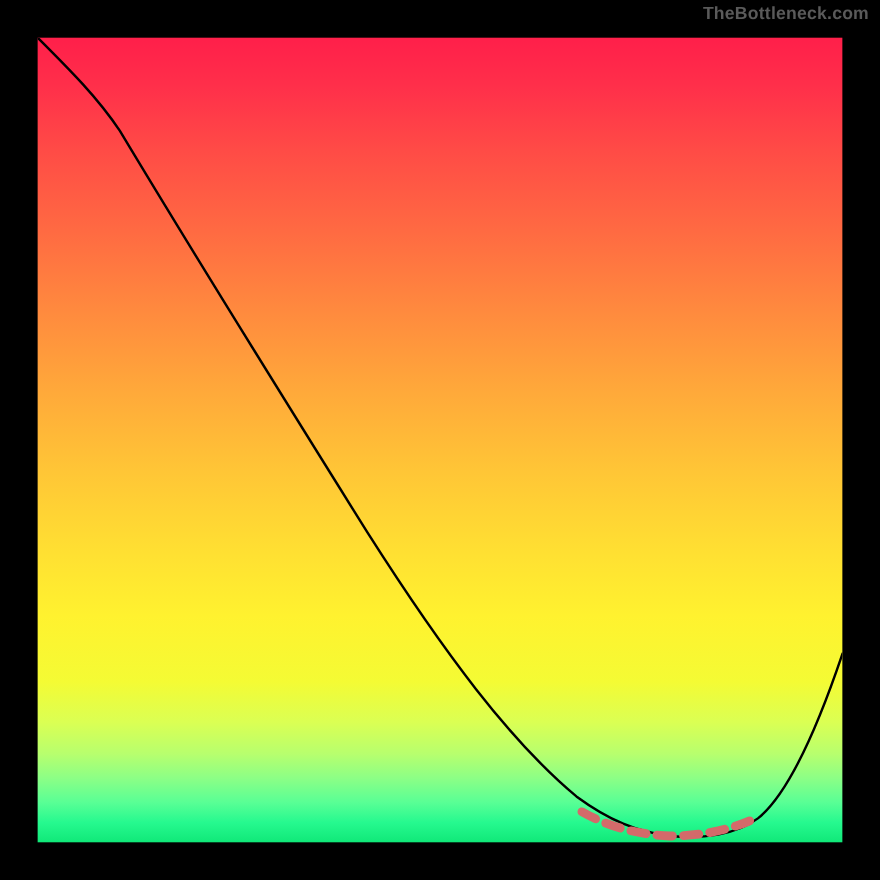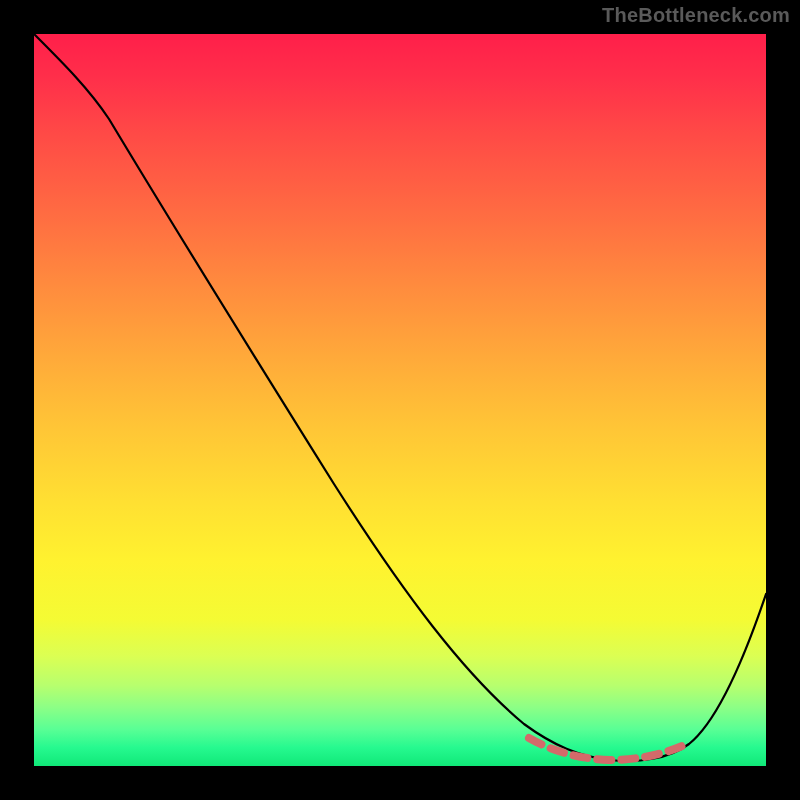--- a/index.html
+++ b/index.html
@@ -15,21 +15,21 @@
     position: relative;
     width: 800px;
     height: 800px;
     background: #000;
   }
   .watermark {
     position: absolute;
     top: 4px;
     right: 10px;
     color: #5a5a5a;
-    font-size: 20px;
+    font-size: 16px;
     font-weight: 600;
     letter-spacing: 0.2px;
     z-index: 5;
   }
   .plot-area {
     position: absolute;
     left: 34px;
     top: 34px;
     width: 732px;
     height: 732px;

